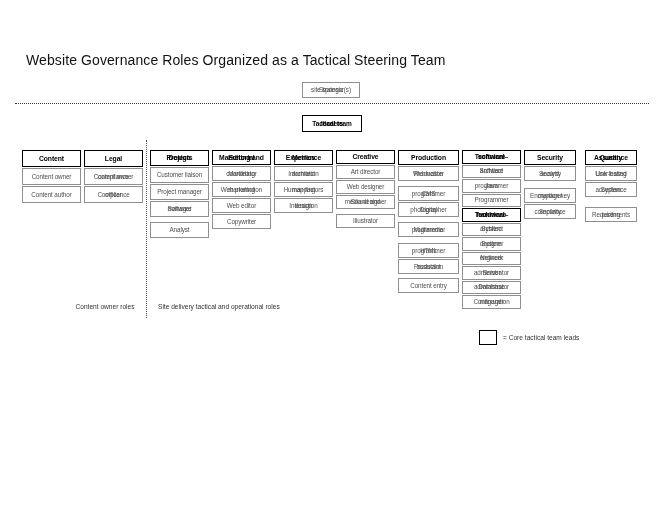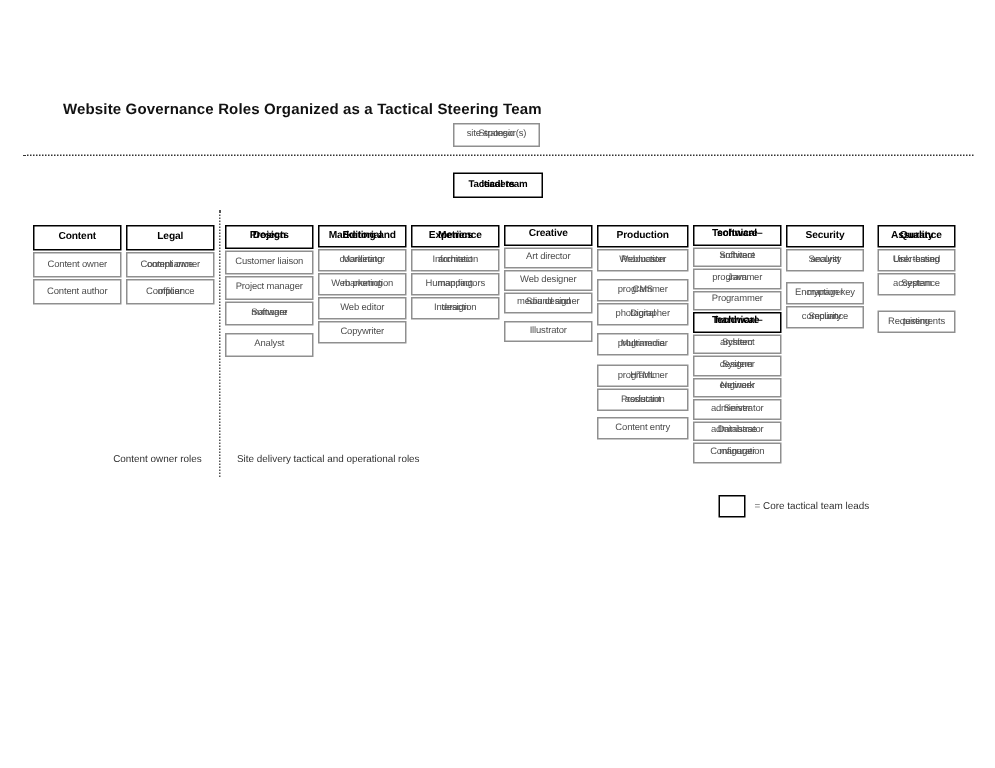--- a/index.html
+++ b/index.html
@@ -1,22 +1,22 @@
 <!DOCTYPE html>
 <html><head>
 <meta charset="utf-8">
 <style>
   html,body{margin:0;padding:0;}
   body{
     width:663px;height:512px;position:relative;background:#ffffff;
     font-family:"Liberation Sans", sans-serif;overflow:hidden;
   }
   .title{
-    position:absolute;left:26px;top:52px;margin:16px;
-    font-size:10px;font-weight:bold;color:#111;letter-spacing:.1px;
+    position:absolute;left:26px;top:52px;margin:0;
+    font-size:14px;font-weight:normal;color:#111;letter-spacing:.1px;
     white-space:nowrap;
   }
   
   .hdash{position:absolute;left:15px;top:103px;width:634px;height:0;border-top:1.3px dotted #333;}
   .vdash{position:absolute;left:146px;top:140px;height:178px;width:0;border-left:1.3px dotted #555;}
   
   .box{
     position:relative;background:#fff;border:1px solid #8f8f8f;
     box-sizing:border-box;
   }

